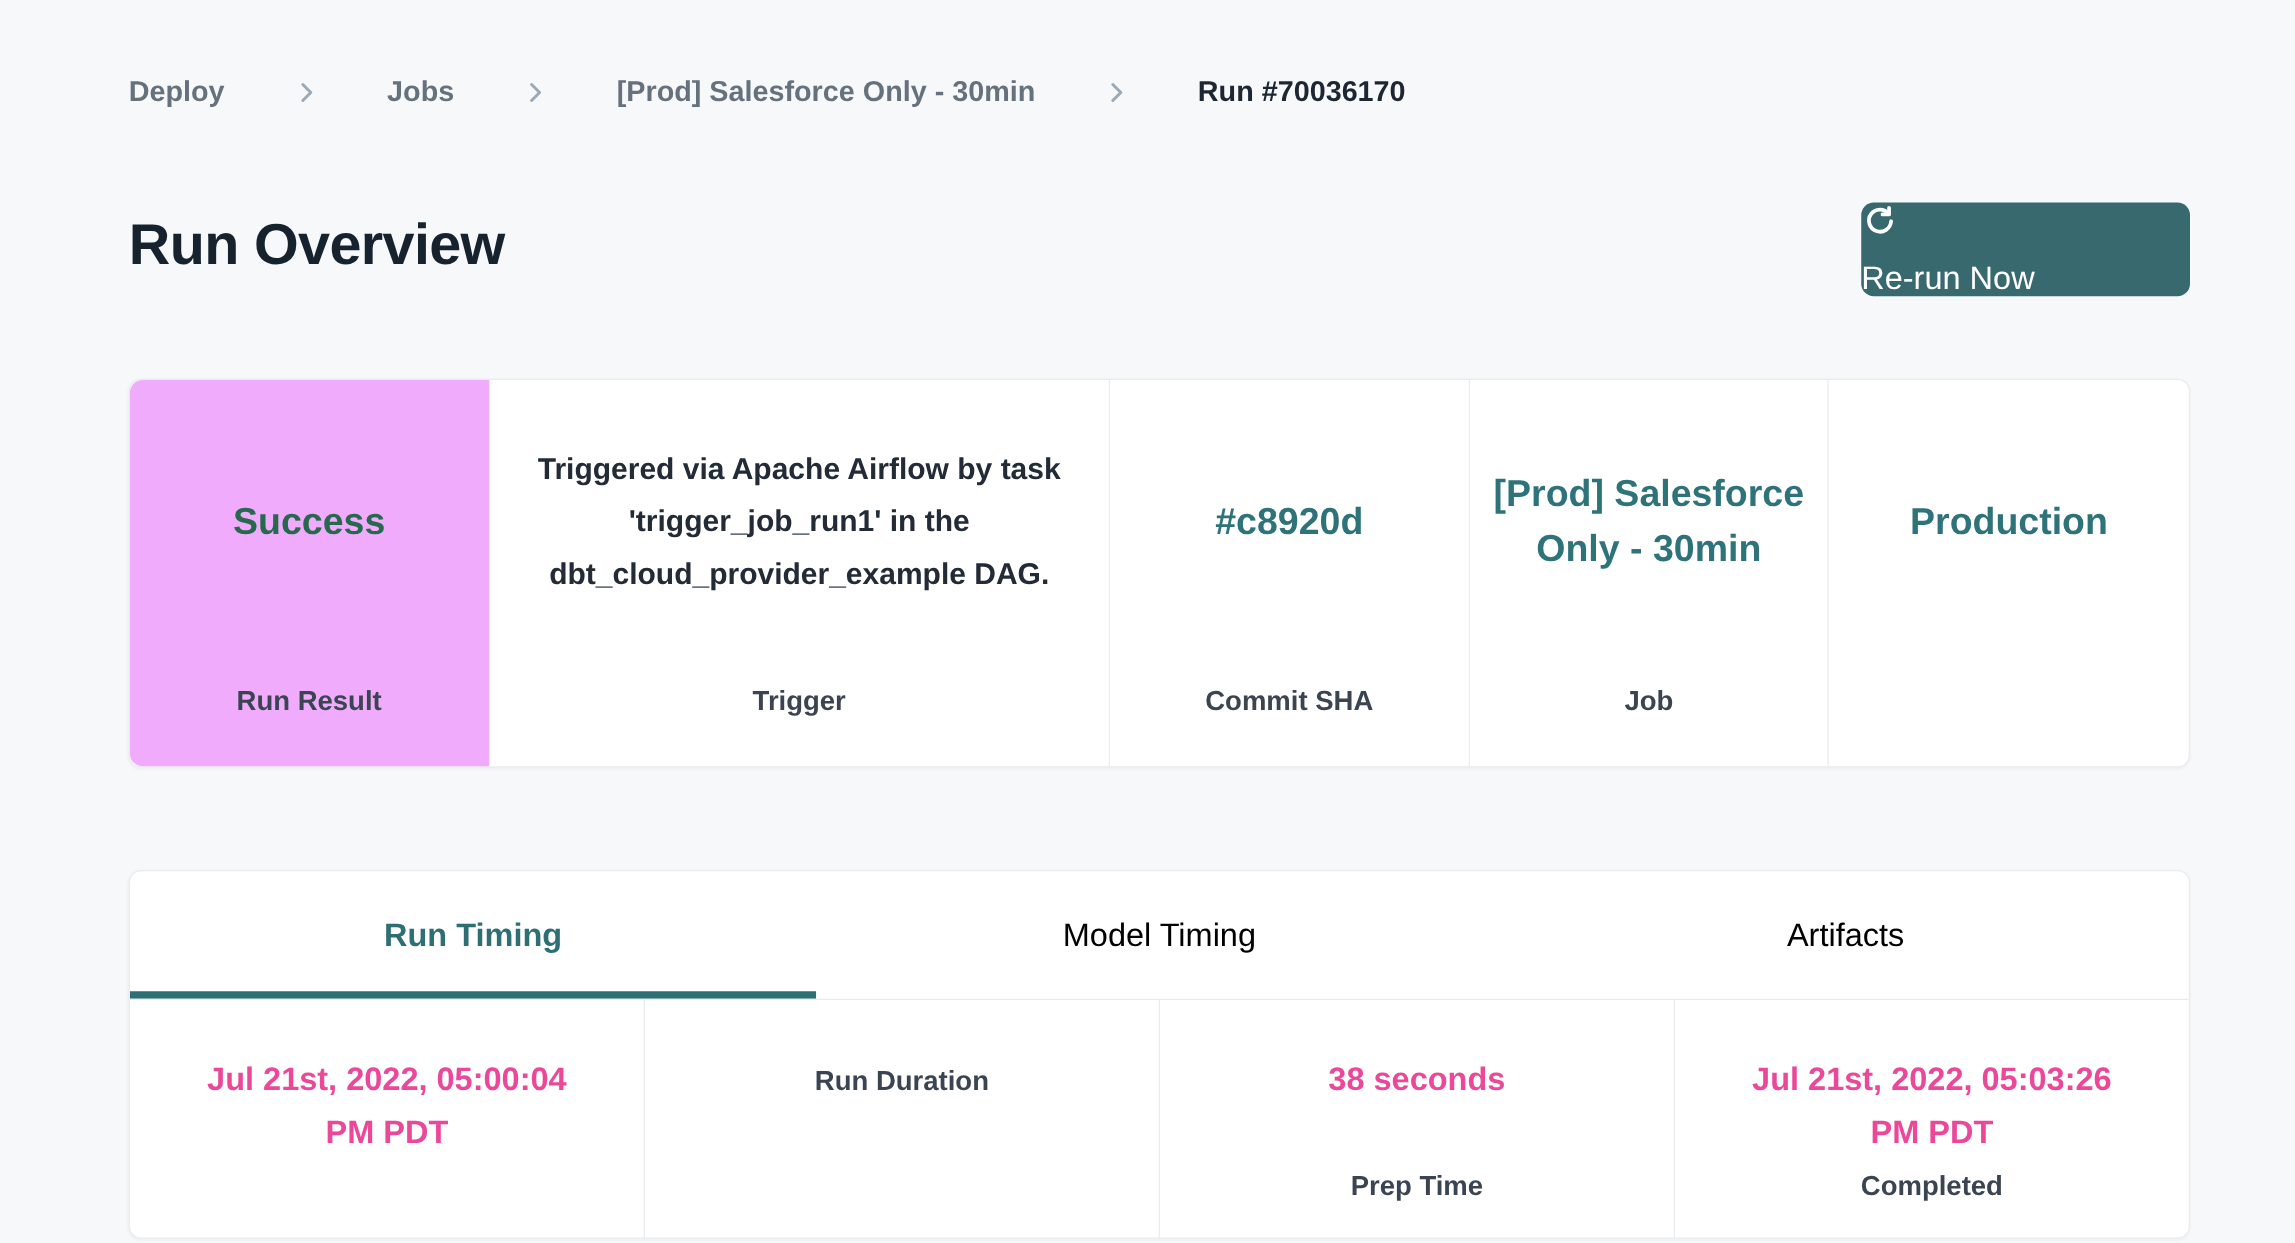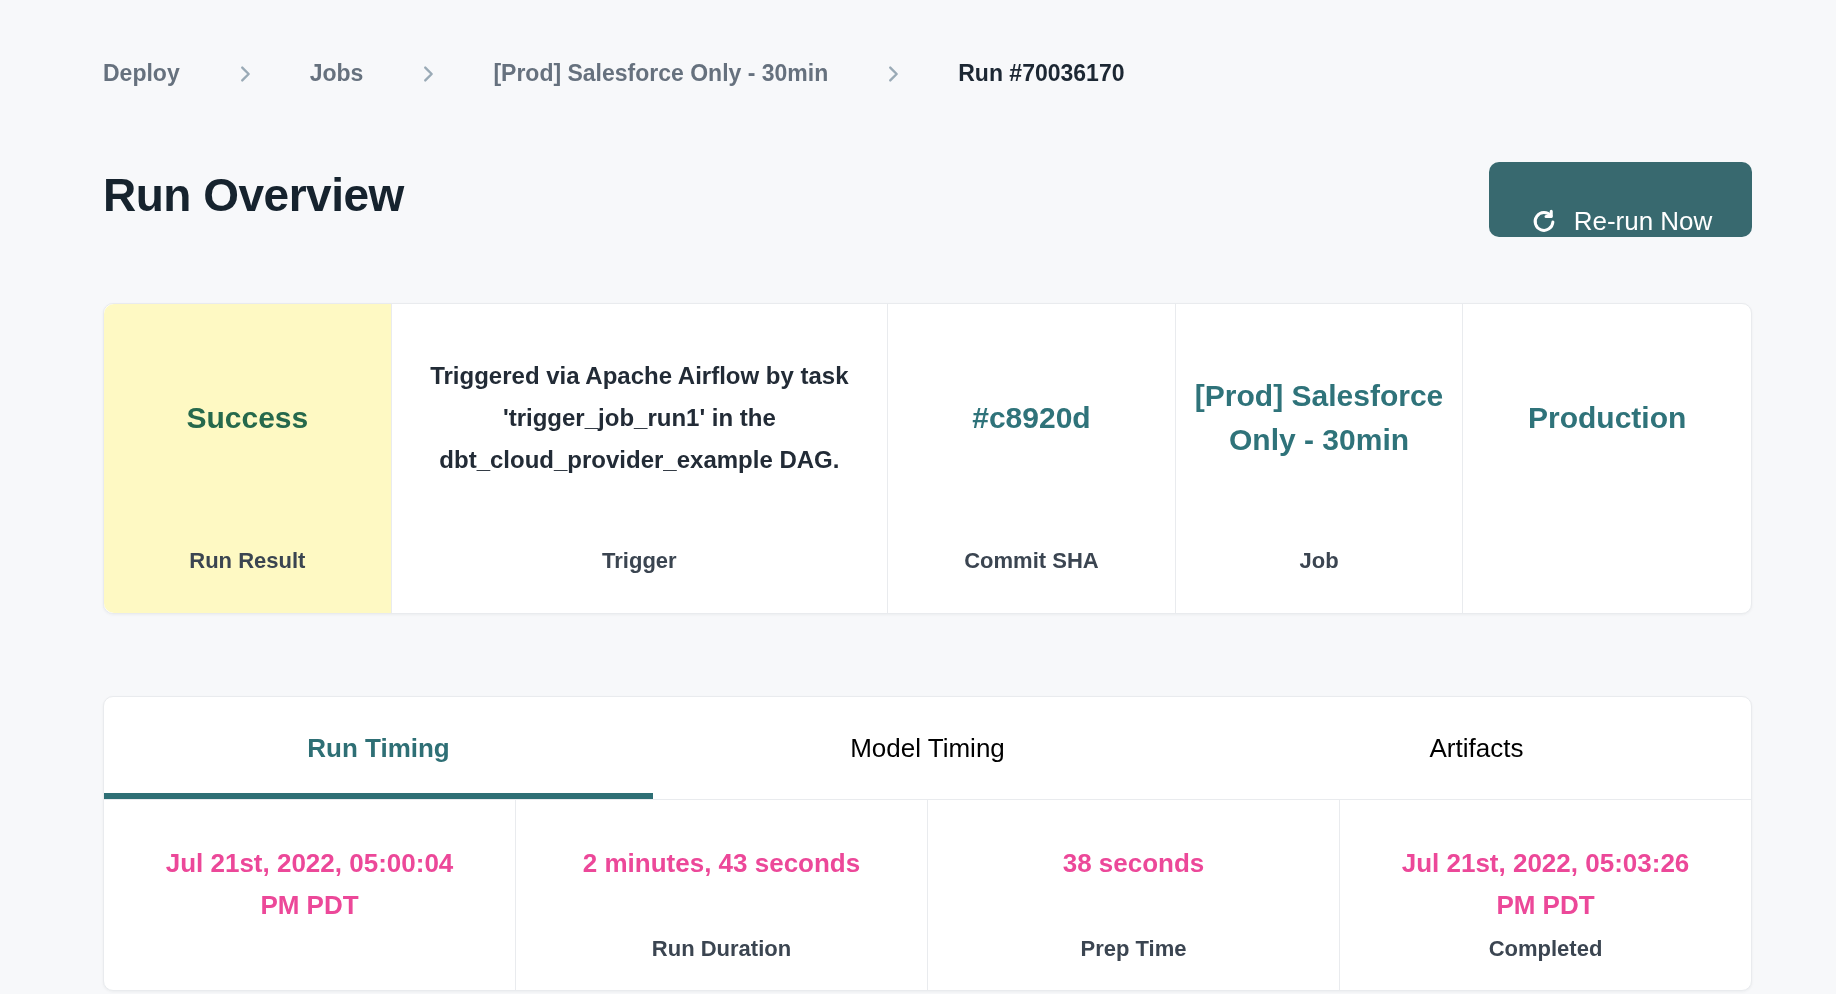--- a/index.html
+++ b/index.html
@@ -23,38 +23,38 @@
   .crumb-sep { display: flex; align-items: center; }
 
   
   .page-title {
     position: absolute; left: 103px; top: 168px;
     font-size: 46px; font-weight: 700; color: #16232e; letter-spacing: -0.5px;
   }
   .rerun-btn {
     position: absolute; left: 1489px; top: 162px; width: 263px; height: 75px;
     background: #38696f; border: none; border-radius: 10px;
-    display: flex; align-items: flex-end; justify-content: center; gap: 15px;
+    display: flex; align-items: flex-start; justify-content: center; gap: 15px;
     color: #ffffff; font-size: 26px; font-weight: 500;
-    font-family: "Liberation Sans", sans-serif; cursor: pointer;
+    font-family: "Liberation Sans", sans-serif; cursor: pointer; flex-direction: column;
   }
 
   
   .summary-panel {
     position: absolute; left: 103px; top: 303px; width: 1649px; height: 311px;
     background: #ffffff; border: 1px solid #e9ebee; border-radius: 10px;
     box-shadow: 0 1px 3px rgba(20,30,40,0.05);
     display: flex;
   }
   .sum-card { position: relative; border-right: 1px solid #e9ebee; }
   .sum-card:last-child { border-right: none; }
   .sum-card.w-sm { width: 303px; }
   .sum-card.w-lg { width: 523px; }
   .sum-card.success-bg {
-    background: #fef9c3;
+    background: #f0abfc;
     border-top-left-radius: 10px; border-bottom-left-radius: 10px;
   }
   .card-value-wrap {
     position: absolute; left: 0; right: 0; top: 16px; height: 196px;
     display: flex; align-items: center; justify-content: center;
     text-align: center;
   }
   .card-value { font-size: 30px; font-weight: 700; line-height: 44px; }
   .card-value.green { color: #26694c; }
   .card-value.link { color: #2f737a; cursor: pointer; }
@@ -168,21 +168,20 @@
   <div class="tab-row">
     <div class="tab active">Run Timing</div>
     <div class="tab">Model Timing</div>
     <div class="tab">Artifacts</div>
   </div>
   <div class="timing-row">
     <div class="timing-cell">
       <div class="timing-value">Jul 21st, 2022, 05:00:04 PM PDT</div>
     </div>
     <div class="timing-cell">
-      <div class="timing-value">2 minutes, 43 seconds</div>
       <div class="timing-label">Run Duration</div>
     </div>
     <div class="timing-cell">
       <div class="timing-value">38 seconds</div>
       <div class="timing-label">Prep Time</div>
     </div>
     <div class="timing-cell">
       <div class="timing-value">Jul 21st, 2022, 05:03:26 PM PDT</div>
       <div class="timing-label">Completed</div>
     </div>

